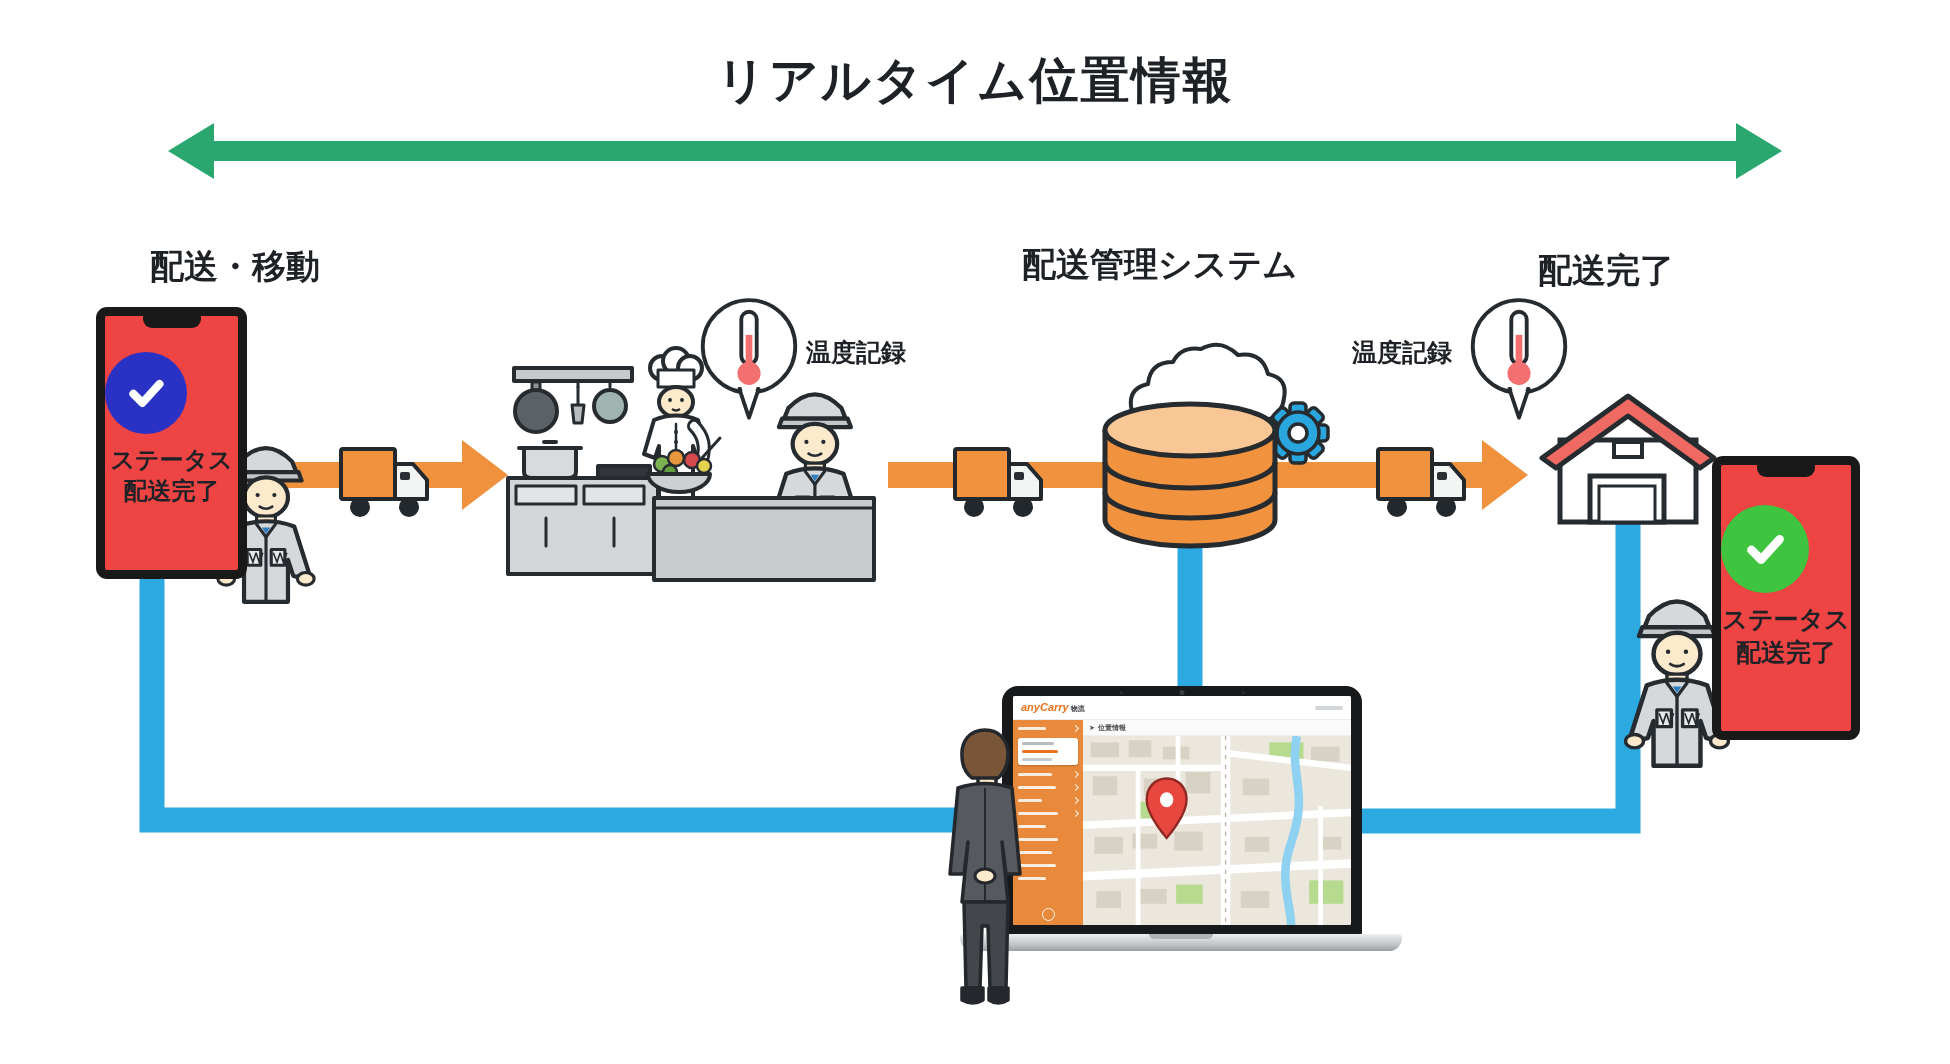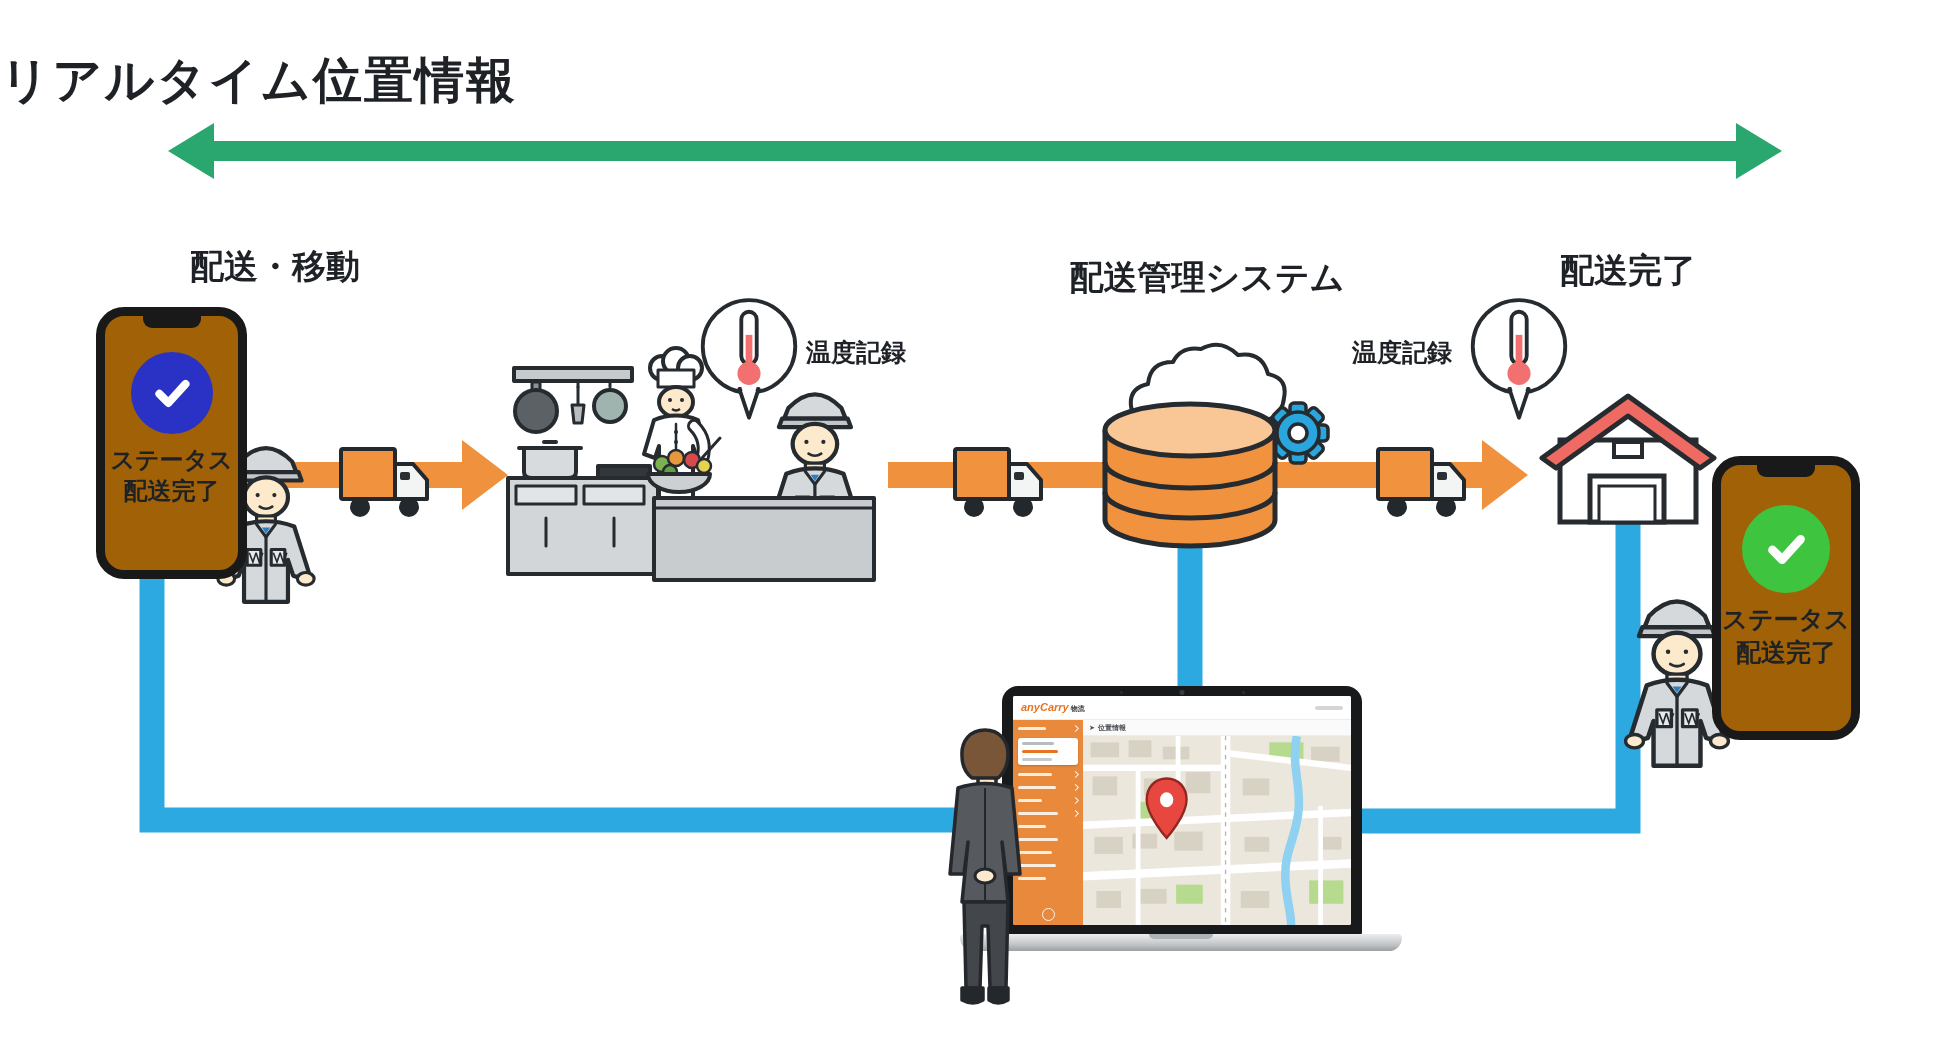--- a/index.html
+++ b/index.html
@@ -1,28 +1,28 @@
 <!DOCTYPE html>
 <html><head>
 <meta charset="utf-8">
 <style>
   html,body{margin:0;padding:0;background:#fff;}
   .canvas{position:relative;width:1950px;height:1064px;background:#fff;overflow:hidden;
           font-family:"Liberation Sans","DejaVu Sans",sans-serif;color:#1e2226;}
   .abs{position:absolute;}
-  .title{left:0;top:48px;width:100%;font-size:49px;font-weight:800;letter-spacing:2px;z-index:2;}
-  .stage-label{font-size:34px;font-weight:800;text-align:center;z-index:2;white-space:nowrap;}
+  .title{left:0;top:48px;width:100%;text-align:center;font-size:49px;font-weight:800;letter-spacing:2px;z-index:2;}
+  .stage-label{font-size:34px;font-weight:800;z-index:2;white-space:nowrap;}
   .temp-label{font-size:25px;font-weight:800;z-index:2;white-space:nowrap;}
   .caption{font-size:31px;font-weight:800;text-align:center;z-index:6;white-space:nowrap;}
   svg.abs{display:block;}
   
   .connectors{left:0;top:0;z-index:1;}
   
-  .phone{box-sizing:border-box;background:#a16207;border:9px solid #191919;border-radius:28px;z-index:4;
-         display:flex;flex-direction:column;align-items:center;}
+  .phone{box-sizing:border-box;background:#ef4444;border:9px solid #191919;border-radius:11px;z-index:4;
+         display:flex;flex-direction:column;}
   .phone .notch{position:absolute;top:-2px;left:50%;transform:translateX(-50%);width:58px;height:14px;
                 background:#191919;border-radius:0 0 9px 9px;}
   .badge{border-radius:50%;display:flex;align-items:center;justify-content:center;}
   .phone-status{margin-top:10px;text-align:center;font-weight:800;line-height:1.3;}
   
   .laptop-screen{left:1002px;top:686px;width:360px;height:250px;background:#17191b;
                  border-radius:16px 16px 4px 4px;padding:10px 11px 11px;box-sizing:border-box;z-index:3;}
   .cam{position:absolute;top:4px;left:50%;transform:translateX(-50%);width:5px;height:5px;border-radius:50%;background:#3a3d40;}
   .cam-dot{position:absolute;top:5px;width:3px;height:3px;border-radius:50%;background:#2c2f32;}
   .screen-inner{width:100%;height:100%;background:#fff;border-radius:2px;overflow:hidden;display:flex;flex-direction:column;}
@@ -104,21 +104,21 @@
     <path d="M888 462 H1482 V440 L1528 475 L1482 510 V488 H888 Z" fill="#ef913d"></path>
     <g stroke="#2ba9e0" stroke-width="25" fill="none">
       <path d="M152 505 V820 H1105"></path>
       <path d="M1190 528 V705"></path>
       <path d="M1628 508 V821 H1350"></path>
     </g>
   </svg>
 
   <div class="abs title">リアルタイム位置情報</div>
   <div class="abs stage-label" style="left:150px;top:244px;width:250px">配送・移動</div>
-  <div class="abs stage-label" style="left:1022px;top:255px;width:370px">配送管理システム</div>
+  <div class="abs stage-label" style="left:1022px;top:242px;width:370px">配送管理システム</div>
   <div class="abs stage-label" style="left:1538px;top:248px;width:180px">配送完了</div>
 
   <div class="abs phone" style="left:96px;top:307px;width:151px;height:272px">
     <span class="notch"></span>
     <div class="badge" style="width:82px;height:82px;background:#2a31c5;margin-top:36px">
       <svg width="54" height="54" viewBox="0 0 60 60">
         <path d="M16 31 l10 10 L45 20" fill="none" stroke="#fff" stroke-width="9" stroke-linecap="round" stroke-linejoin="round"></path>
       </svg>
     </div>
     <div class="phone-status" style="font-size:24px">

